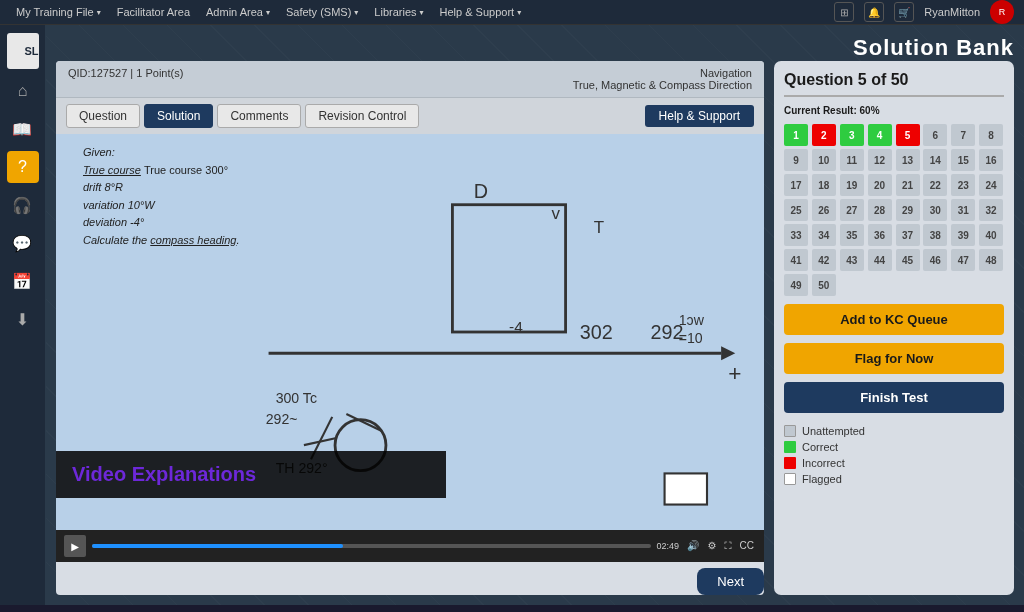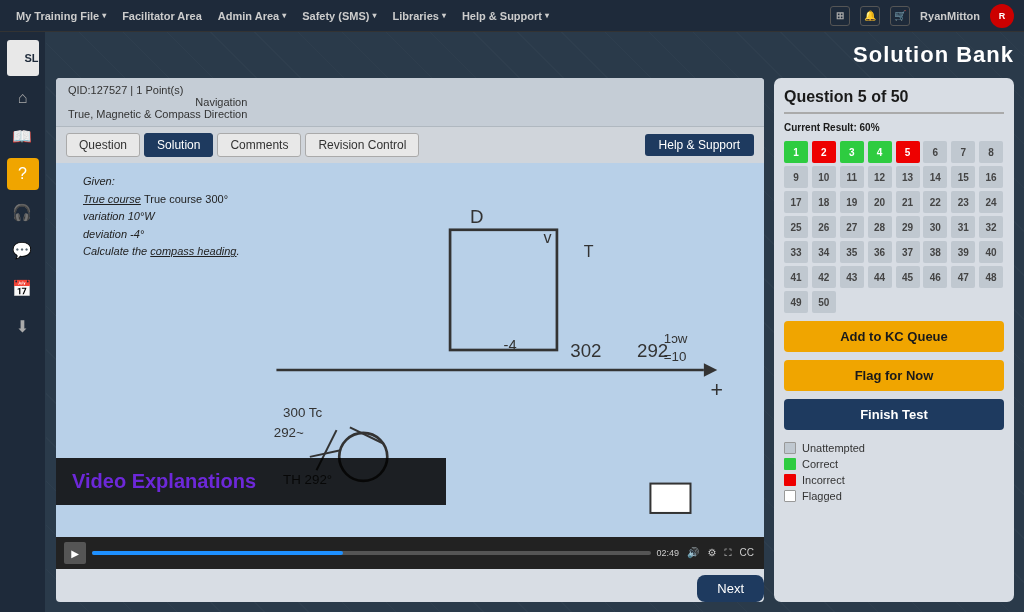--- a/index.html
+++ b/index.html
@@ -1,27 +1,26 @@
 <!DOCTYPE html>
 <html><head>
   <meta charset="utf-8">
   <style>
     * { box-sizing: border-box; margin: 0; padding: 0; }
     body { font-family: Arial, sans-serif; width: 1024px; height: 612px; overflow: hidden; background: #1a1a2e; }
 
     
     .top-nav {
-      height: 32px;
+      height: 25px;
       background: #1e2a3a;
       display: flex;
       align-items: center;
       padding: 0 10px;
       gap: 20px;
       border-bottom: 1px solid #333;
-      font-weight: bold;
     }
     .top-nav-left {
       display: flex;
       align-items: center;
       gap: 4px;
       flex: 1;
     }
     .nav-item {
       color: #ccc;
       font-size: 11px;
@@ -121,21 +120,21 @@
       );
       display: flex;
       flex-direction: column;
       padding: 10px;
     }
 
     
     .page-title-bar {
       display: flex;
       justify-content: flex-end;
-      margin-bottom: 10px;
+      margin-bottom: 0;
     }
     .page-title {
       color: #fff;
       font-size: 22px;
       font-weight: bold;
       letter-spacing: 1px;
     }
 
     
     .content-cols {
@@ -153,21 +152,20 @@
       flex-direction: column;
       overflow: hidden;
     }
     .question-header {
       background: #c5cdd6;
       padding: 6px 12px;
       display: flex;
       justify-content: space-between;
       align-items: flex-start;
       border-bottom: 1px solid #b0b8c0;
-      flex-direction: column;
     }
     .qid-text { font-size: 11px; color: #333; }
     .nav-text { font-size: 11px; color: #333; text-align: right; }
 
     
     .tabs-row {
       display: flex;
       align-items: center;
       background: #d0d5db;
       padding: 6px 10px;
@@ -474,20 +472,21 @@
           <button class="tab-btn">Revision Control</button>
           <button class="help-support-btn">Help &amp; Support</button>
         </div>
 
         <div class="video-container">
           <div class="video-content">
 
             <div class="handwriting-area">
               <div>Given:</div>
               <div><span class="underline">True course</span> <span style="display:inline;font-style:normal;font-size:11px;">True course 300°</span></div>
+              <div>drift 8°R</div>
               <div>variation 10°W</div>
               <div>deviation -4°</div>
               <div>Calculate the <span class="underline">compass heading</span>.</div>
             </div>
 
             <svg class="sketch-svg" viewBox="0 0 500 280">
 
               <rect x="280" y="50" width="80" height="90" fill="none" stroke="#333" stroke-width="2"></rect>
 
               <line x1="150" y1="155" x2="470" y2="155" stroke="#333" stroke-width="2"></line>

